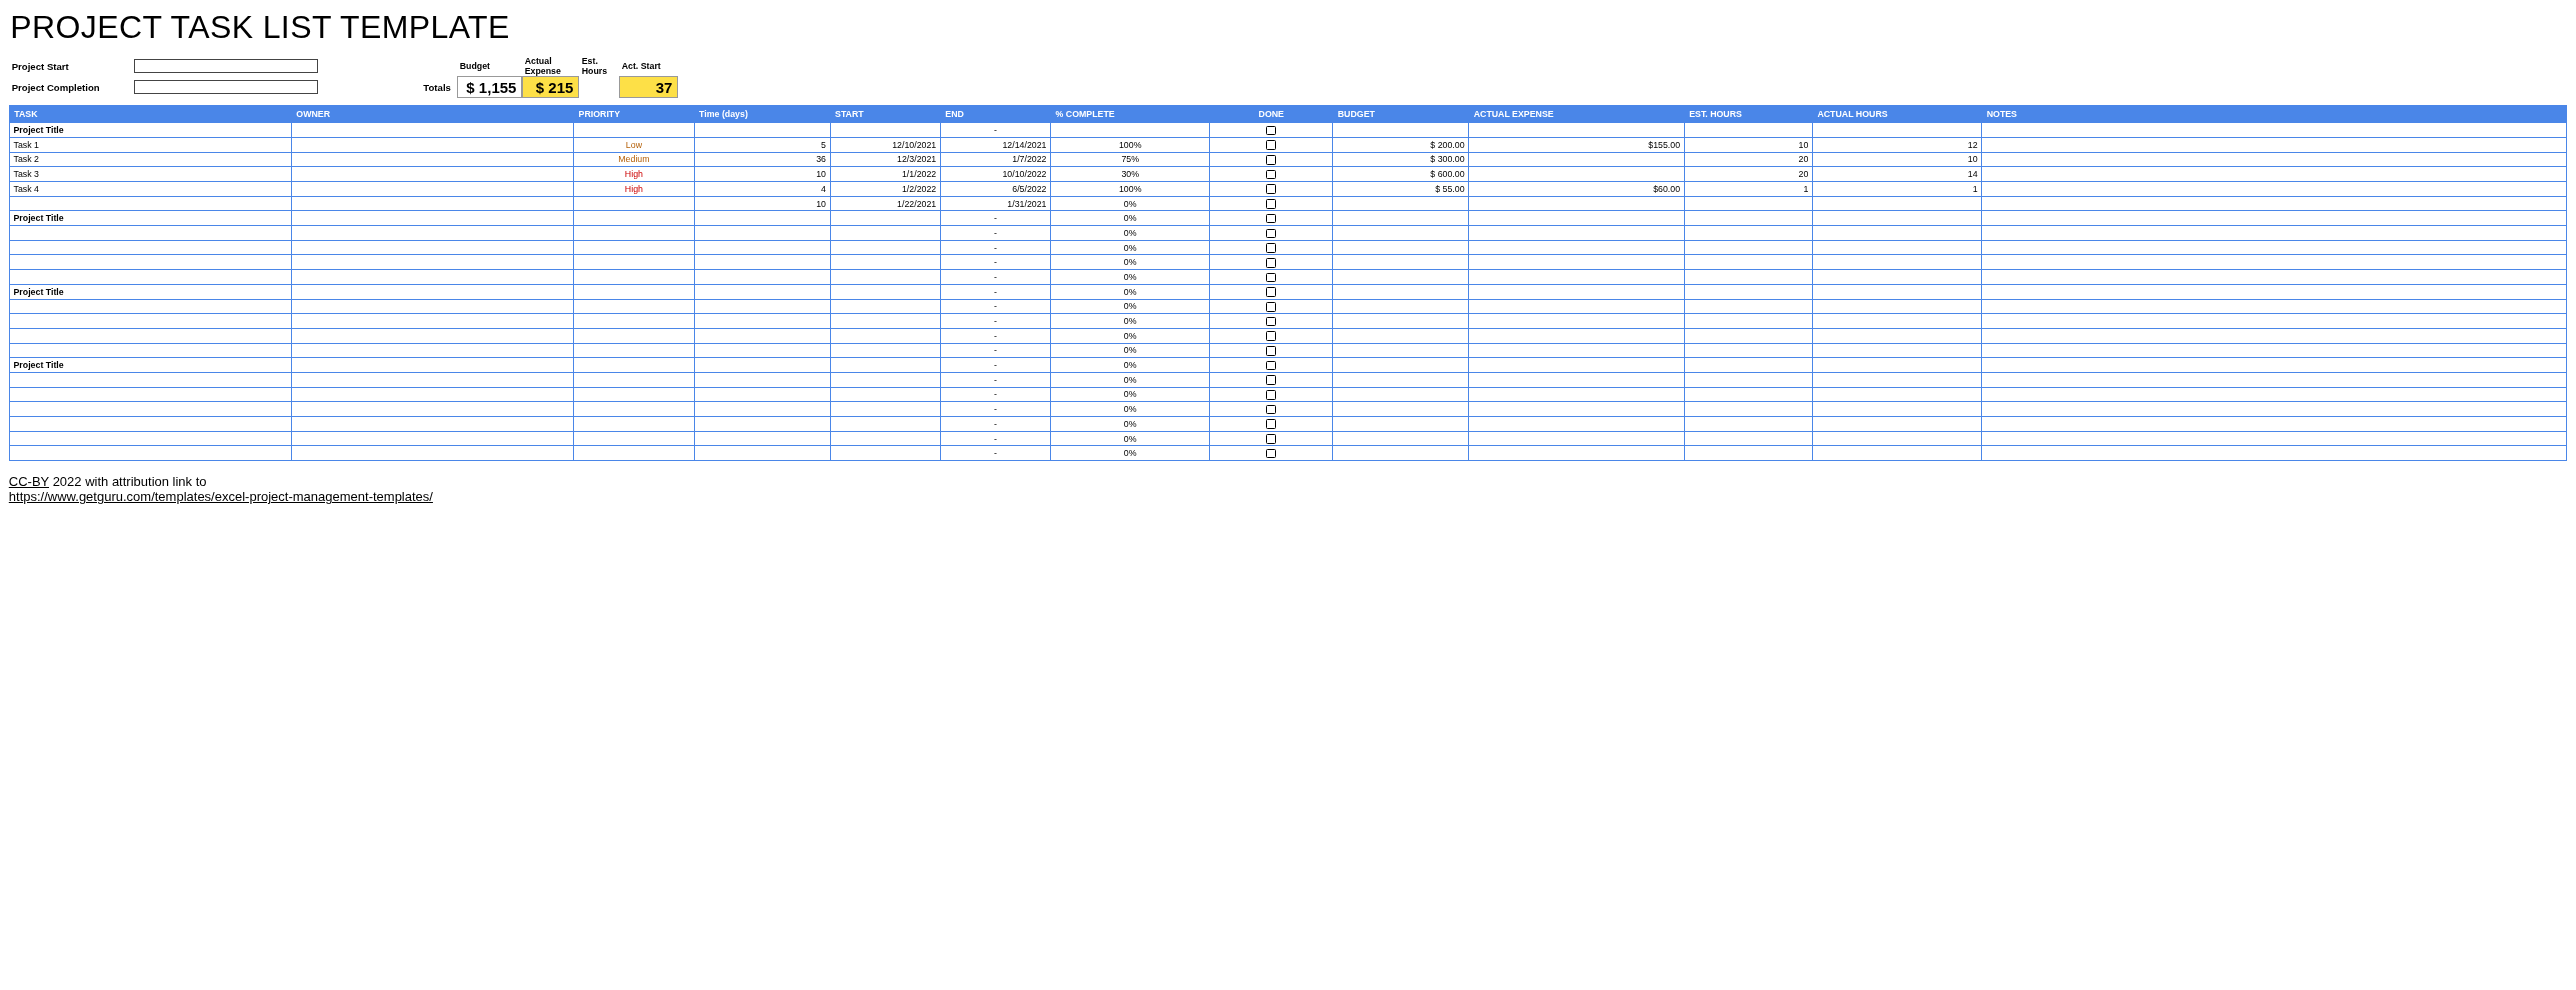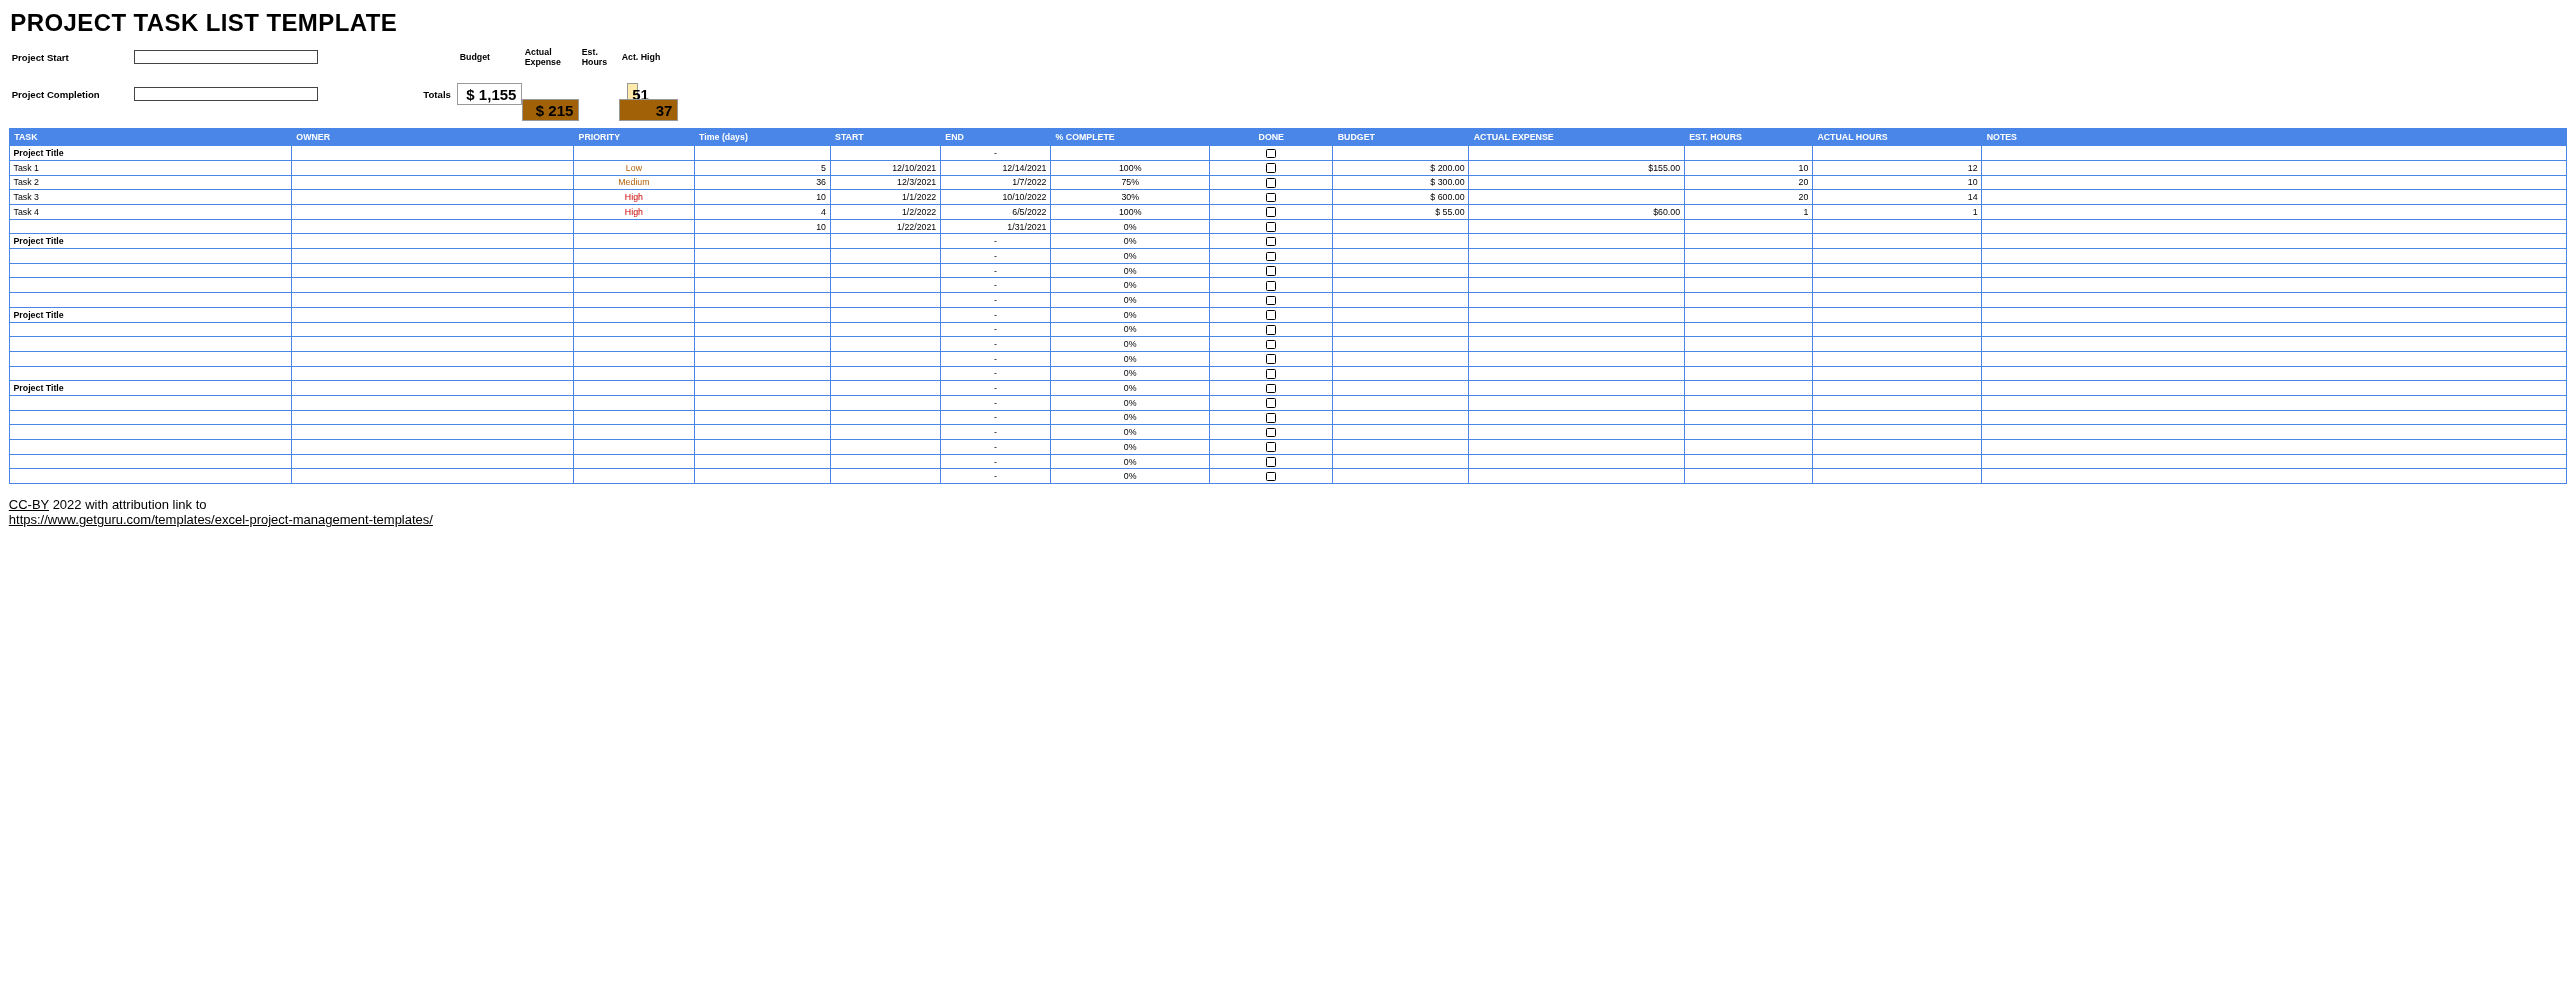--- a/index.html
+++ b/index.html
@@ -4,22 +4,22 @@
 <style>
   * { box-sizing: border-box; margin: 0; padding: 0; }
   body {
     font-family: Arial, Helvetica, sans-serif;
     font-size: 9.6px;
     background: #fff;
     color: #000;
     padding: 5.9px 8.8px;
   }
   .title {
-    font-size: 24px;
-    font-weight: 700;
+    font-size: 32px;
+    font-weight: 400;
     letter-spacing: 0.4px;
     margin: 2.9px 0 10.3px 1.5px;
   }
   .meta-region {
     display: grid;
     grid-template-columns: 125px 184px 88px 51px 65px 57px 40px 59px;
     column-gap: 0;
     row-gap: 0;
     align-items: center;
     margin-bottom: 5.9px;
@@ -32,21 +32,21 @@
     background: #fff;
   }
   .tot-header { font-weight: 700; text-align: left; padding: 0 2.9px; font-size:8.8px; }
   .tot-cell {
     border: 0.7px solid #999;
     padding: 1.5px 4.4px;
     text-align: right;
     font-weight: 700;
     font-size: 15px;
   }
-  .tot-green { background: #a16207; margin-top: 32px; }
+  .tot-green { background: #fde047; }
   .tot-yellow { background: #fde9a9; margin-left: 48px; }
   .totals-label { font-weight:700; text-align:right; padding-right:5.9px;}
   table.main {
     border-collapse: collapse;
     width: 100%;
     table-layout: fixed;
     margin-top: 7.4px;
   }
   table.main th {
     background: #4a86e8;
@@ -110,21 +110,21 @@
 <div class="title">PROJECT TASK LIST TEMPLATE</div>
 
 <div class="meta-region">
   <div class="meta-label">Project Start</div>
   <div class="meta-input"></div>
   <div></div>
     <div></div>
   <div class="tot-header">Budget</div>
   <div class="tot-header">Actual Expense</div>
   <div class="tot-header">Est. Hours</div>
-  <div class="tot-header">Act. High</div>
+  <div class="tot-header">Act. Start</div>
 
   <div class="meta-label">Project Completion</div>
   <div class="meta-input"></div>
   <div></div>
   <div class="totals-label">Totals</div>
   <div class="tot-cell">$    1,155</div>
   <div class="tot-cell tot-green">$             215</div>
   <div class="tot-cell tot-yellow">51</div>
   <div class="tot-cell tot-green">37</div>
 </div>

